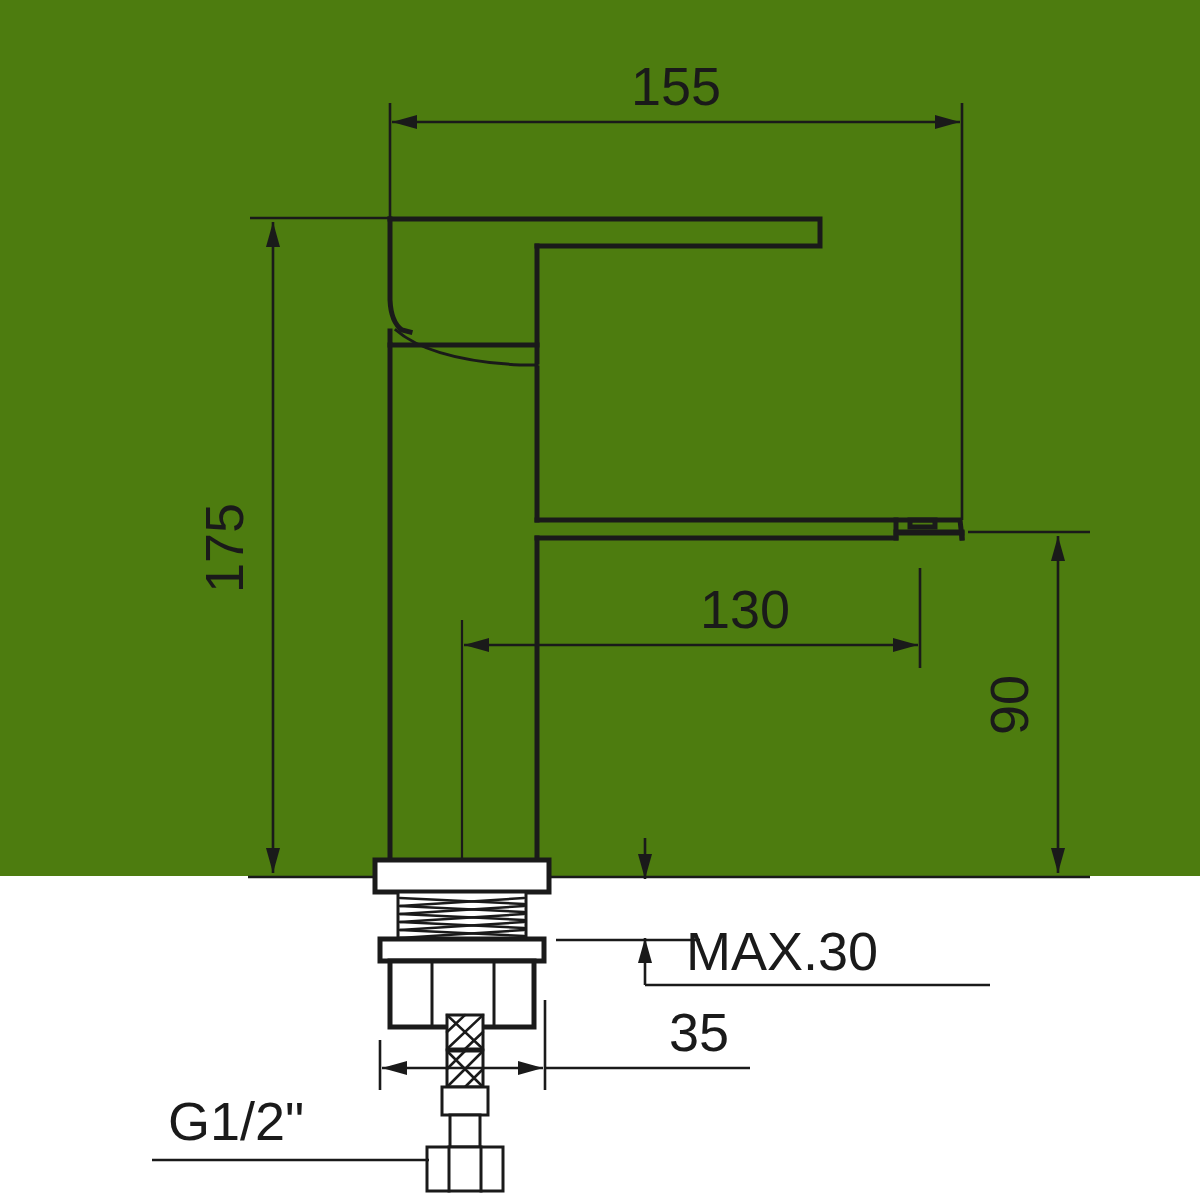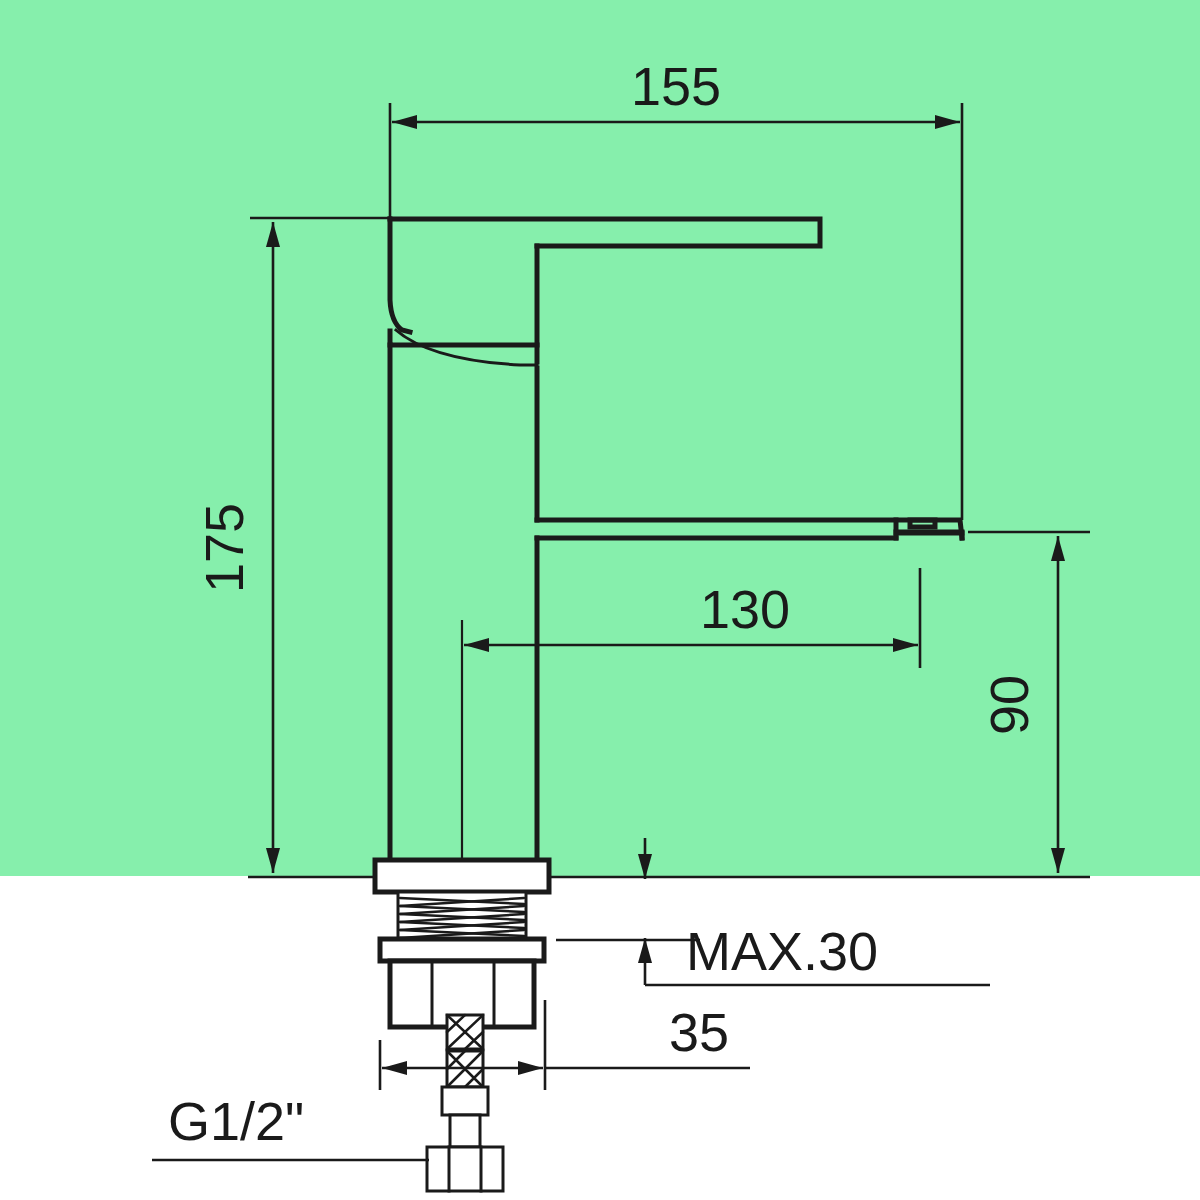--- a/index.html
+++ b/index.html
@@ -11,21 +11,21 @@
   body {
     width: 1200px;
     height: 1200px;
     font-family: "Liberation Sans", sans-serif;
     overflow: hidden;
   }
   #drawing-root {
     position: relative;
     width: 1200px;
     height: 876px;
-    background: #86efac;
+    background: #4d7c0f;
     text-align: center;
   }
   svg.tech-drawing {
     display: block;
     width: 1200px;
     height: 1200px;
   }
   .obj-line {
     stroke: #1a1a1a;
     stroke-width: 5;

